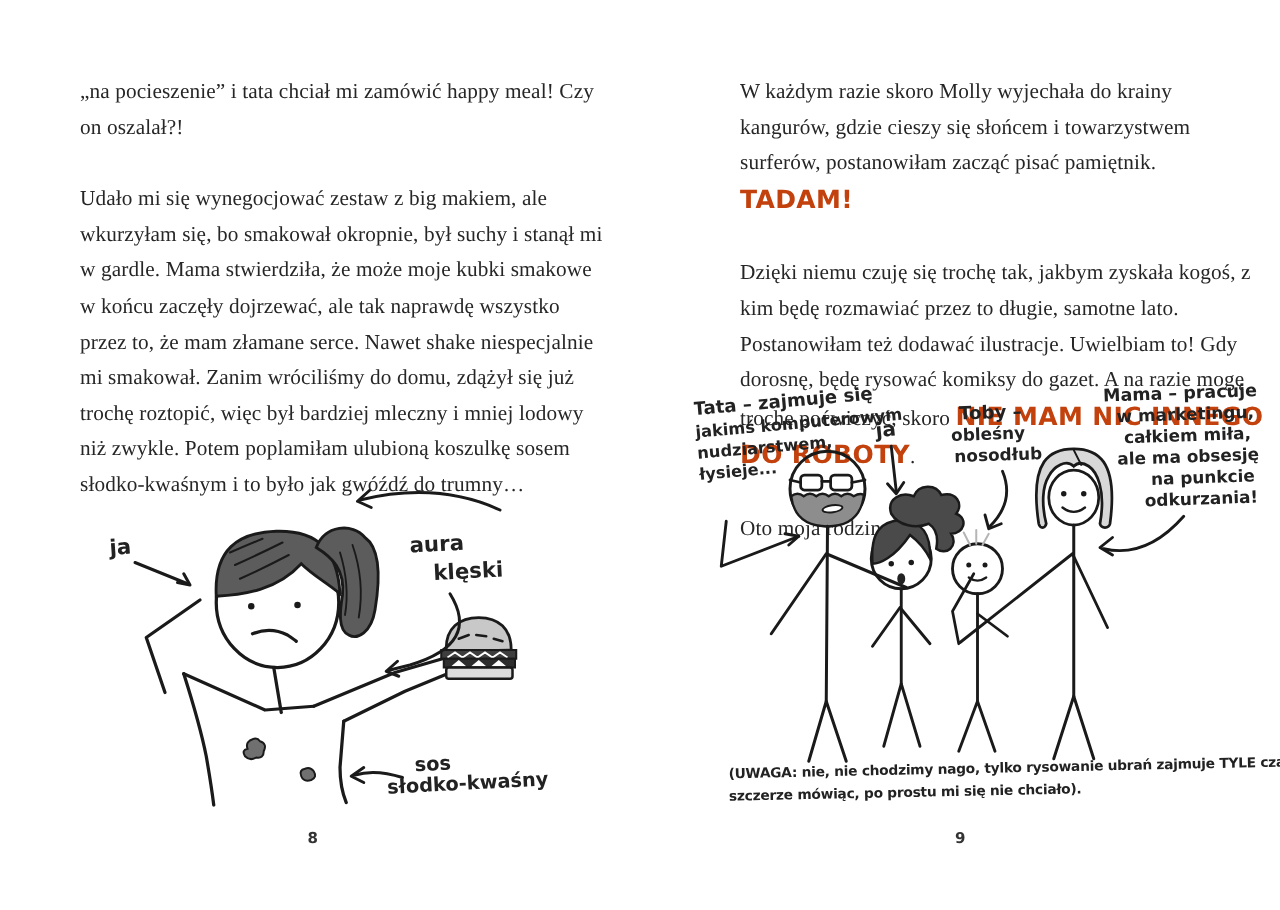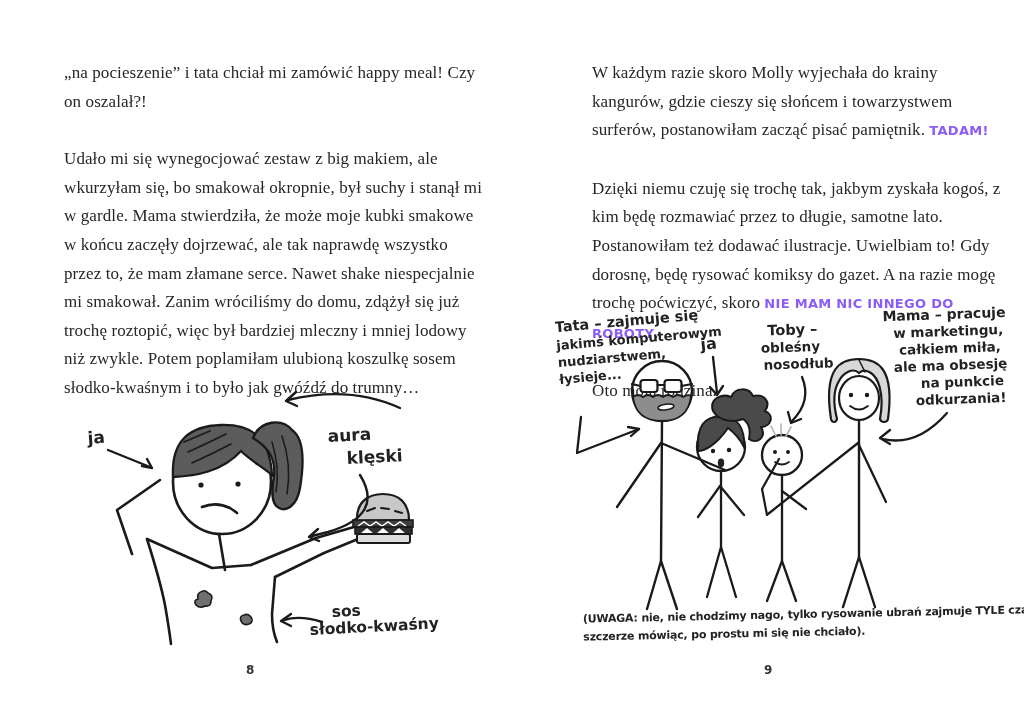--- a/index.html
+++ b/index.html
@@ -4,21 +4,21 @@
 <style>
   html,body{margin:0;padding:0;background:#ffffff;}
   .spread{position:relative;width:1024px;height:728px;background:#ffffff;overflow:hidden;
           font-family:"Liberation Serif","DejaVu Serif",serif;color:#262626;}
   .text-block{position:absolute;font-size:17px;line-height:28.6px;letter-spacing:0.1px;}
   .text-block p{margin:0 0 29px 0;}
   .tb-left{left:64px;top:59px;width:420px;}
   .tb-right{left:592px;top:59px;width:420px;}
   .hand{font-family:"DejaVu Sans","Liberation Sans",sans-serif;font-weight:700;color:#222;}
   .emph{font-family:"DejaVu Sans","Liberation Sans",sans-serif;font-weight:700;
-        font-size:13px;letter-spacing:0.3px;color:#8b5cf6;}
+        font-size:20px;letter-spacing:0.3px;color:#c2410c;}
   .illo{position:absolute;}
   .illo-left{left:60px;top:380px;}
   .illo-right{left:555px;top:295px;}
   .note{position:absolute;left:583px;top:606px;width:440px;font-size:11px;line-height:18px;
         letter-spacing:-0.2px;transform:rotate(-1.2deg);}
   .note div{white-space:nowrap;}
   .pagenum{position:absolute;font-family:"DejaVu Sans",sans-serif;font-weight:700;
            font-size:12px;color:#333;}
   .pn-left{left:246px;top:663px;}
   .pn-right{left:764px;top:663px;}

